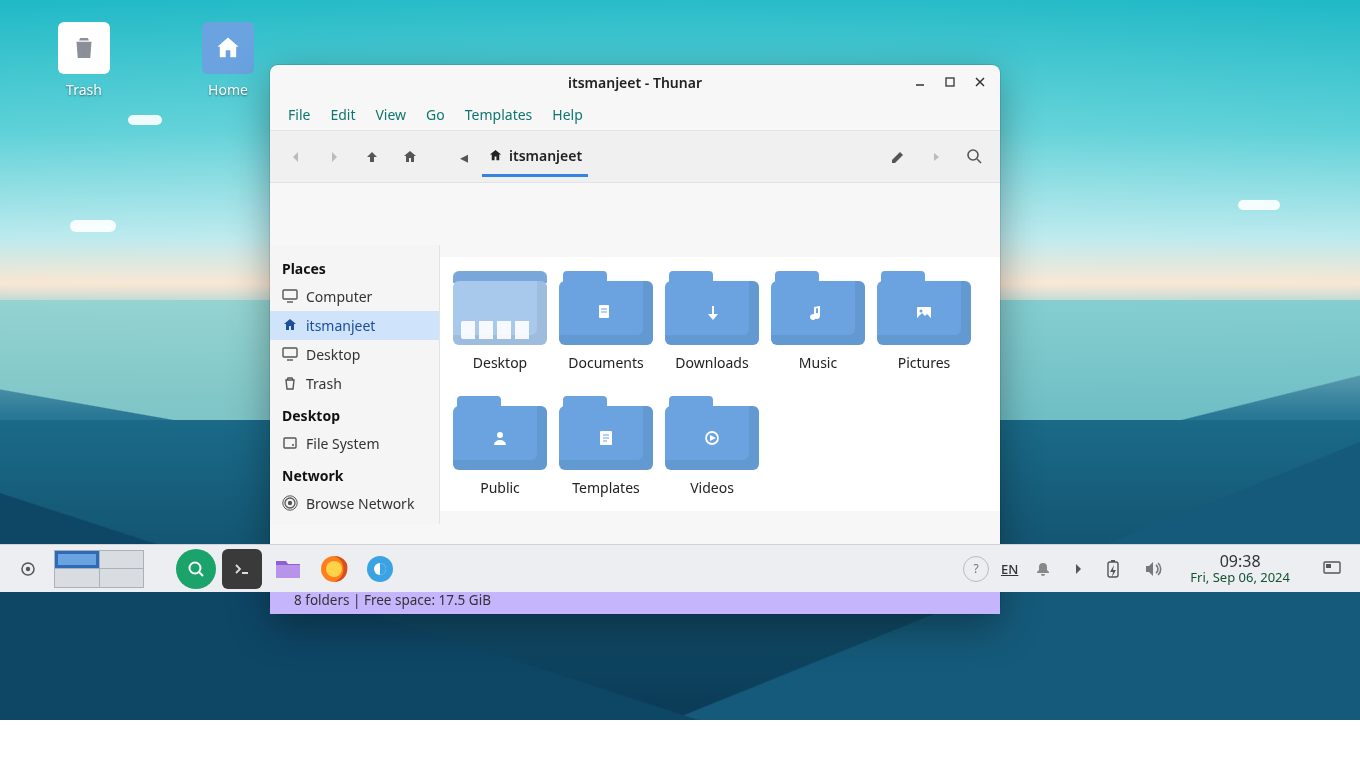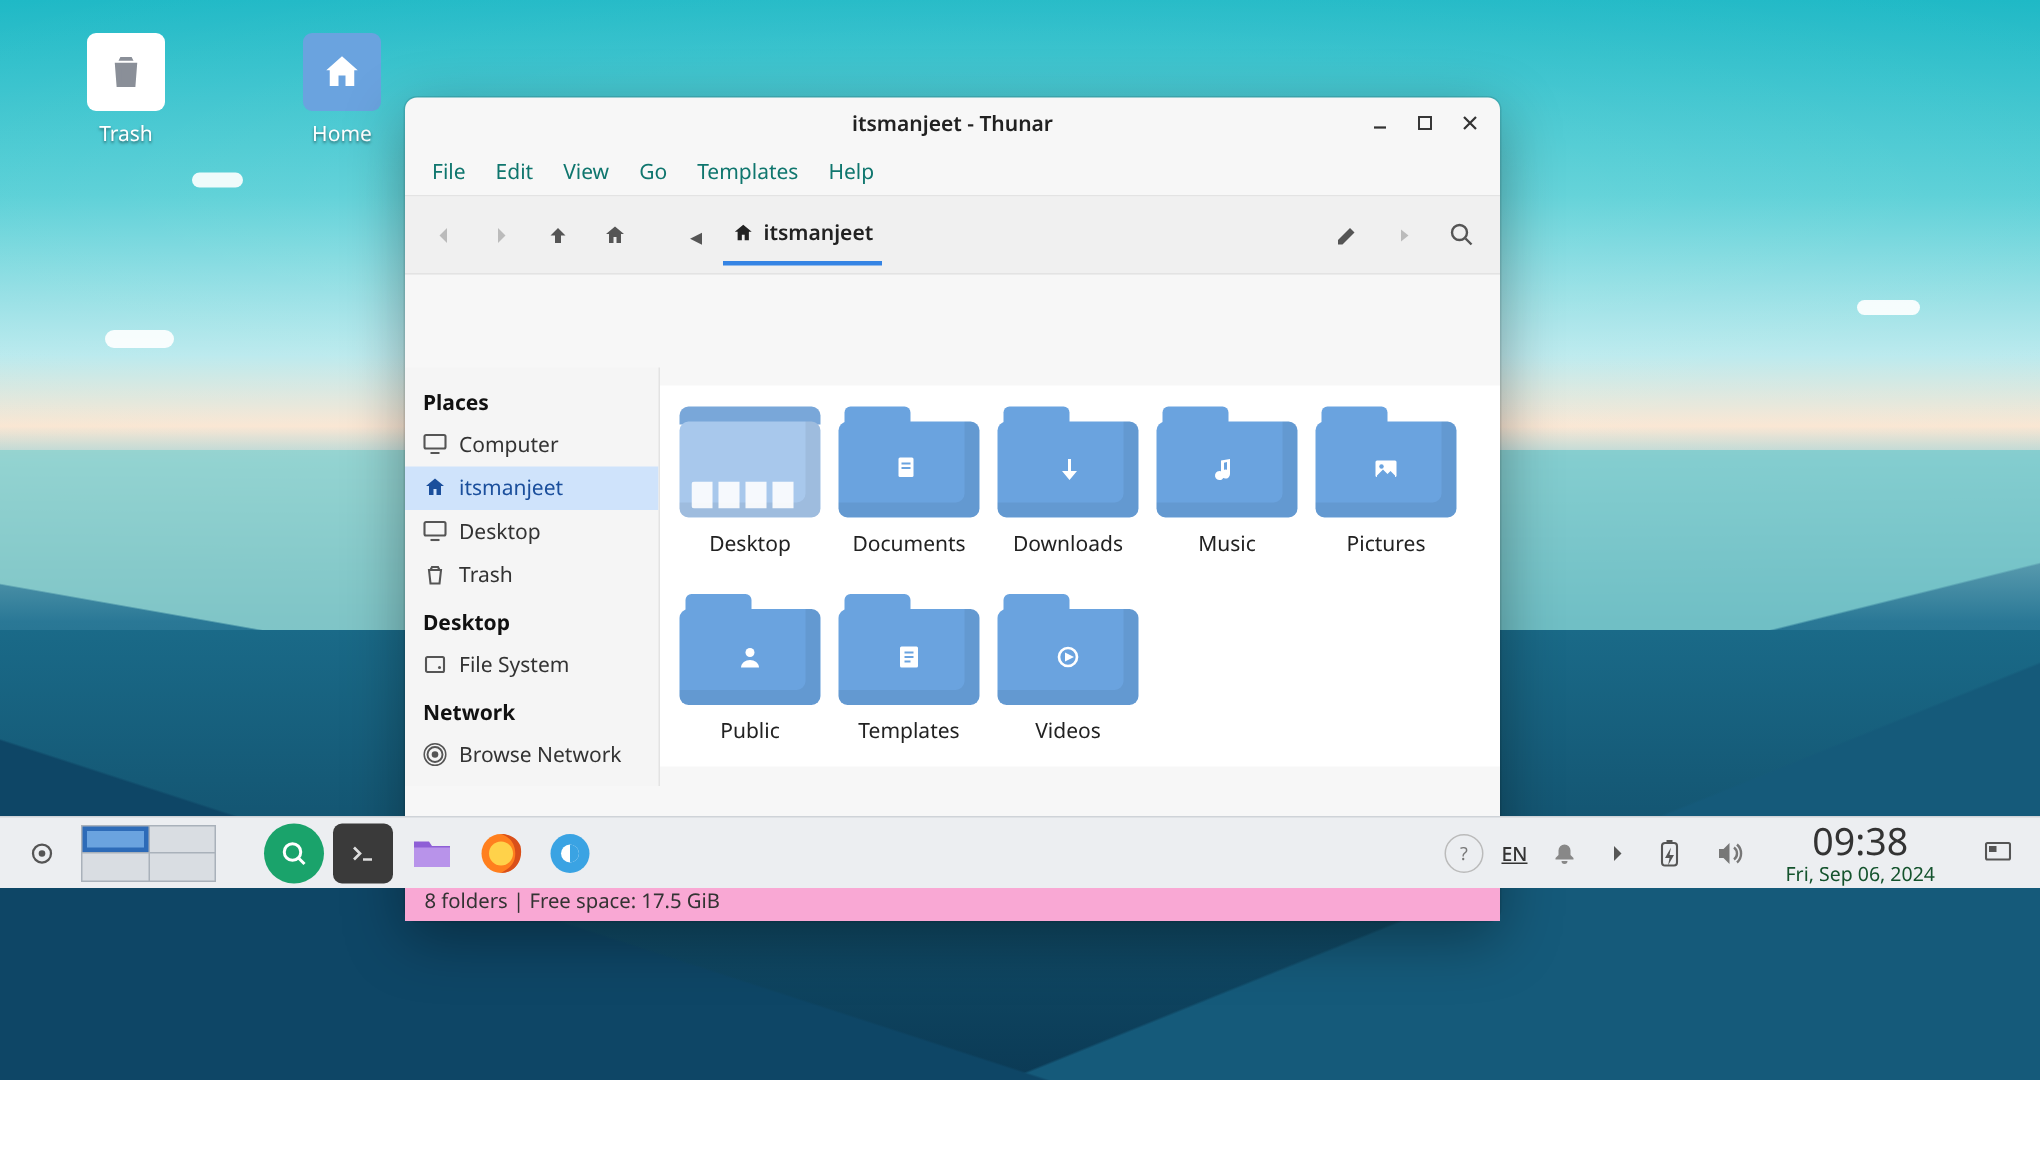--- a/index.html
+++ b/index.html
@@ -65,33 +65,33 @@
 .content { flex:1; background:#fff; padding:14px 8px; overflow:auto; }
 .grid { display:grid; grid-template-columns: repeat(5, 104px); gap:24px 2px; justify-content:start; }
 .item { width:104px; text-align:center; font-size:14px; color:#222; cursor:pointer; }
 .folder { width:94px; height:74px; margin:0 auto 8px; position:relative; }
 .tab { position:absolute; left:4px; top:0; width:44px; height:14px; background:#6aa3df; border-radius:4px 4px 0 0; }
 .body-f { position:absolute; left:0; top:10px; right:0; bottom:0; background:#6aa3df; border-radius:6px; box-shadow: inset -10px -10px 0 rgba(0,0,0,.06); display:flex; align-items:center; justify-content:center; }
 .folder.desktop .body-f { background:#9cbfe9; }
 .folder.desktop::after{ content:""; position:absolute; left:8px; right:8px; bottom:6px; height:18px; background:linear-gradient(#fff, #fff) left/18% 100% no-repeat, linear-gradient(#fff,#fff) 28% 0/18% 100% no-repeat, linear-gradient(#fff,#fff) 56% 0/18% 100% no-repeat, linear-gradient(#fff,#fff) 84% 0/18% 100% no-repeat; opacity:.9; border-radius:2px;}
 .folder.desktop .top{ position:absolute; left:0; right:0; top:0; height:12px; background:#79a7d9; border-radius:6px 6px 0 0; }
 
-.statusbar { height:29px; border-top:1px solid #e3e3e3; background:#f9a8d4; display:flex; align-items:center; padding:0 13px; font-size:13.5px; color:#333; }
+.statusbar { height:29px; border-top:1px solid #e3e3e3; background:#c4b5fd; display:flex; align-items:center; padding:0 24px; font-size:13.5px; color:#333; }
 
 
 #panel { position:absolute; left:0; right:0; bottom:0; height:48px; background:#eceef1; border-top:1px solid #cfd3d8; display:flex; align-items:center; padding:0 8px; gap:6px; font-size:13px; color:#333; }
 .p-btn { width:40px; height:40px; border-radius:6px; display:flex; align-items:center; justify-content:center; cursor:pointer; }
 .workspace { width:90px; height:38px; display:grid; grid-template-columns:1fr 1fr; grid-template-rows:1fr 1fr; gap:1px; background:#a9b1ba; padding:1px; }
 .workspace div { background:#d9dde2; }
 .workspace div.active { background:#2d6bb8; position:relative; }
 .workspace div.active::after{ content:""; position:absolute; inset:3px; background:#6aa3df;}
 .p-launch { width:40px; height:40px; border-radius:50%; display:flex; align-items:center; justify-content:center; cursor:pointer; }
 .tray { margin-left:auto; display:flex; align-items:center; gap:12px; }
 .clock { text-align:center; line-height:1.15; padding:0 10px; }
-.clock .t { font-size:25px; font-weight:400; }
+.clock .t { font-size:16px; font-weight:400; }
 .clock .d { font-size:13px; color:#14532d; }
 svg { display:block; }
 </style>
 </head>
 <body>
 
 <div id="desktop">
   <div class="mountains-far"></div>
   <div class="mountains-near"></div>
   <div class="cloud" style="left:128px; top:115px; width:34px; height:10px;"></div>

